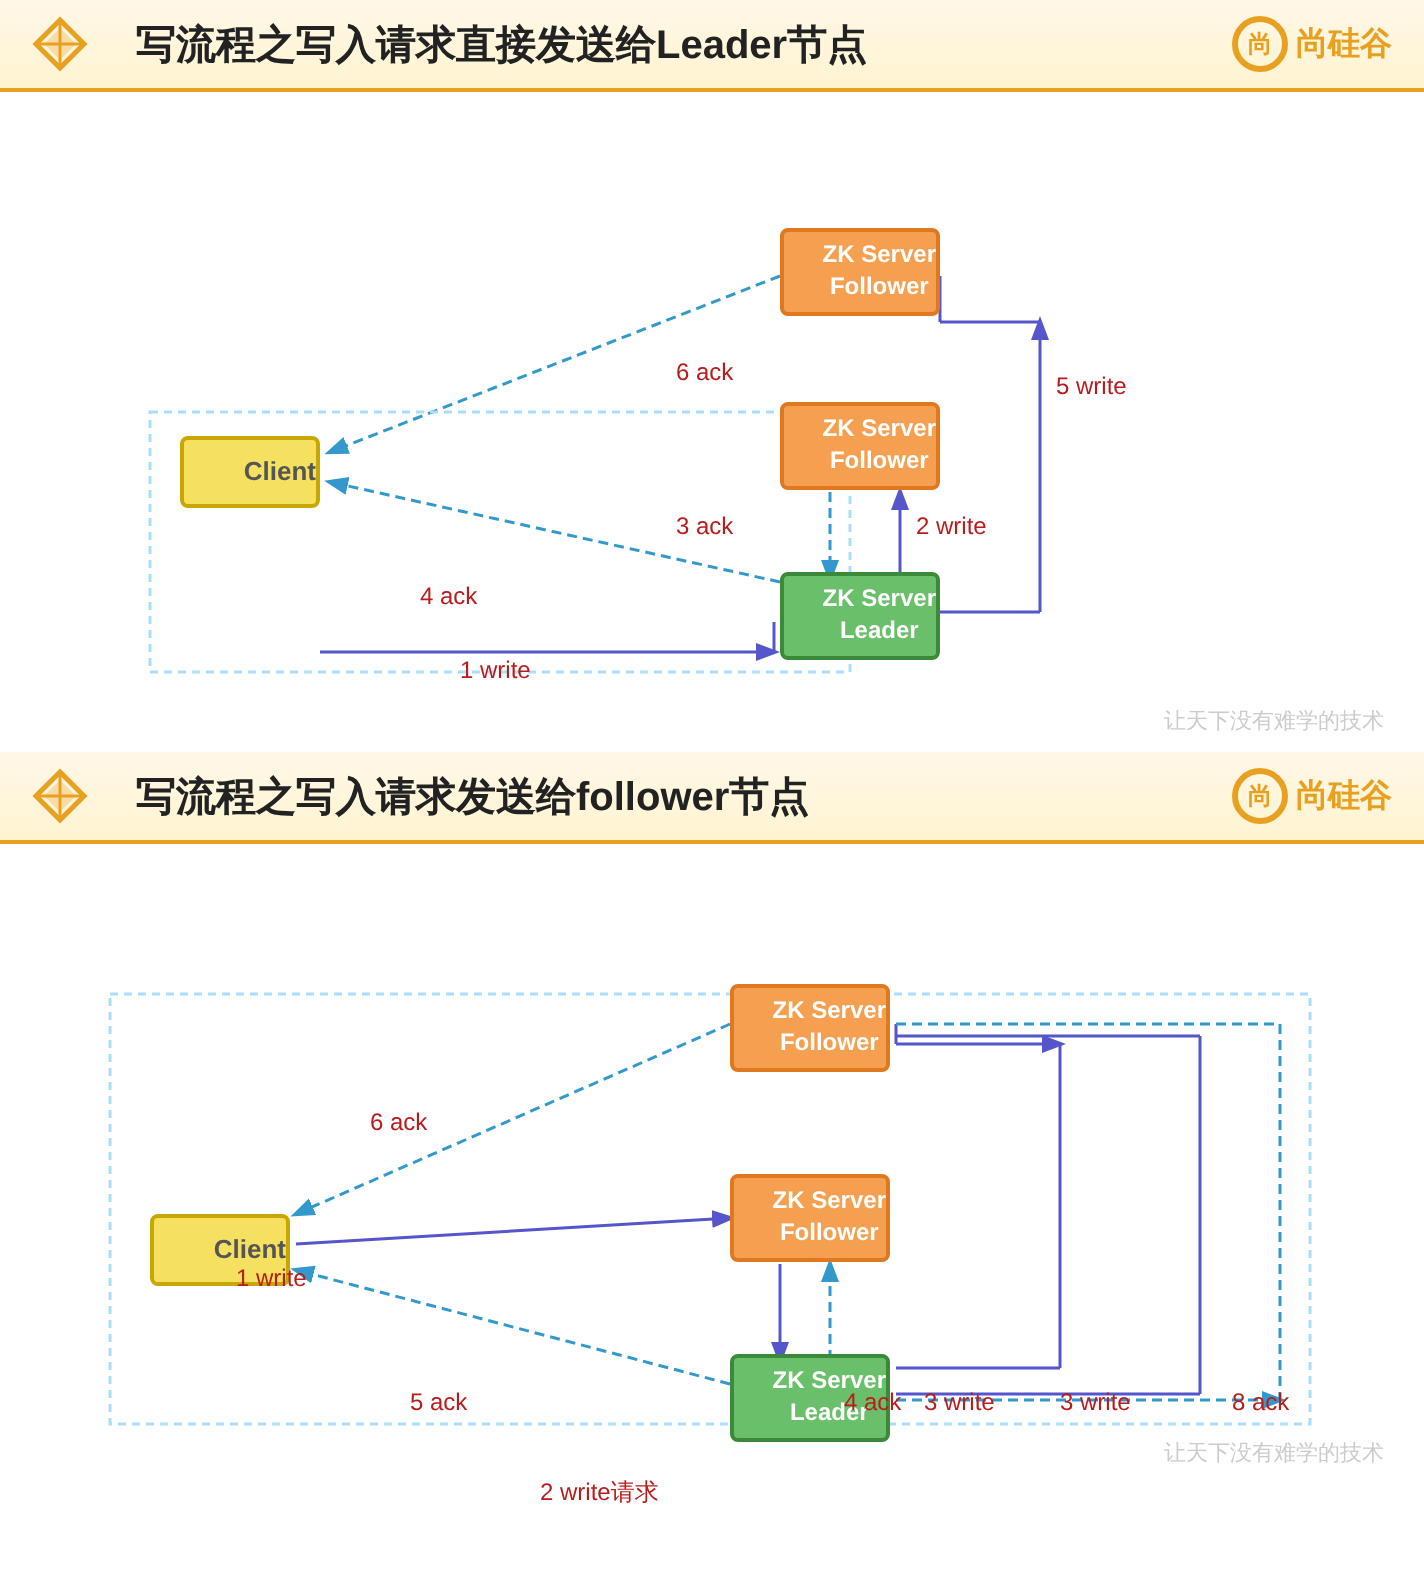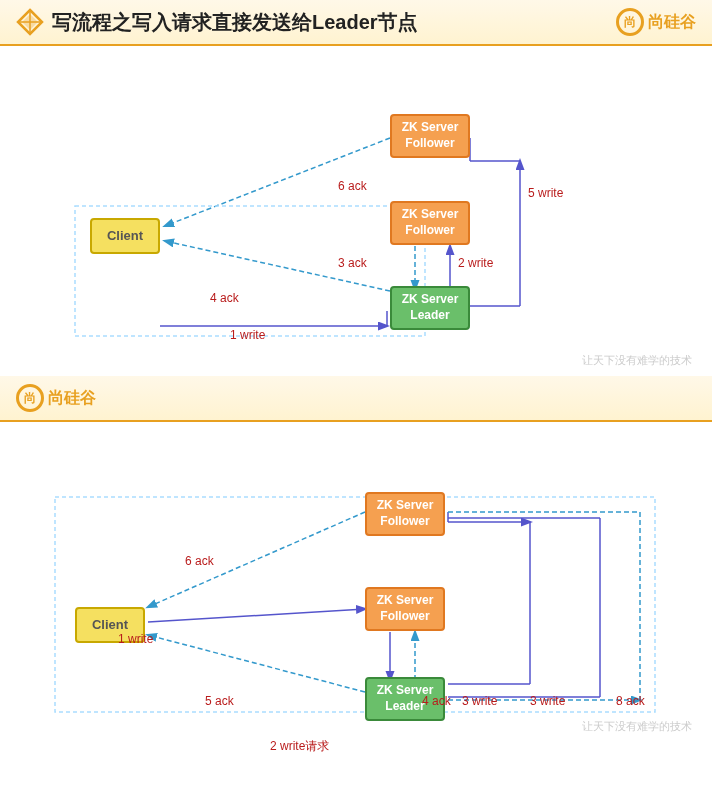--- a/index.html
+++ b/index.html
@@ -21,21 +21,21 @@
       background: linear-gradient(to bottom, #fff8e8, #fff3d0);
       border-bottom: 2px solid #e8a020;
       padding: 8px 16px;
       display: flex;
       align-items: center;
       justify-content: space-between;
     }
     .header-title {
       display: flex;
       align-items: center;
-      gap: 8px;
+      gap: 24px;
       font-size: 20px;
       font-weight: bold;
       color: #222;
     }
     .header-icon {
       width: 28px;
       height: 28px;
     }
     .logo {
       display: flex;
@@ -64,21 +64,21 @@
       position: relative;
       width: 712px;
     }
 
     
     .node-box {
       position: absolute;
       border-radius: 4px;
       display: flex;
       align-items: center;
-      justify-content: center;
+      justify-content: flex-end;
       text-align: center;
       font-size: 12px;
       font-weight: bold;
       line-height: 1.3;
       padding: 4px 0;
     }
     .node-follower {
       background: #f5a050;
       border: 2px solid #e07820;
       color: #fff;
@@ -200,20 +200,29 @@
     <div class="label" style="left:338px; top:210px;">3 ack</div>
     <div class="label" style="left:458px; top:210px;">2 write</div>
     <div class="label" style="left:528px; top:140px;">5 write</div>
 
     <div class="watermark" style="right:20px; bottom:8px;">让天下没有难学的技术</div>
   </div>
 </div>
 
 <div class="section">
   <div class="header-bar">
+    <div class="header-title">
+      <svg class="header-icon" viewBox="0 0 28 28">
+        <polygon points="14,2 26,14 14,26 2,14" fill="none" stroke="#e8a020" stroke-width="2.5"></polygon>
+        <polygon points="14,6 22,14 14,22 6,14" fill="#e8a020" opacity="0.3"></polygon>
+        <line x1="14" y1="2" x2="14" y2="26" stroke="#e8a020" stroke-width="1.5"></line>
+        <line x1="2" y1="14" x2="26" y2="14" stroke="#e8a020" stroke-width="1.5"></line>
+      </svg>
+      <span>写流程之写入请求发送给follower节点</span>
+    </div>
     <div class="logo">
       <div class="logo-circle">尚</div>
       <span>尚硅谷</span>
     </div>
   </div>
 
   <div class="diagram-area" style="height:320px; position:relative;">
     <svg class="diagram-svg" viewBox="0 0 712 320" xmlns="http://www.w3.org/2000/svg">
       <defs>
         <marker id="arrow-blue2" markerWidth="8" markerHeight="8" refX="6" refY="3" orient="auto">

